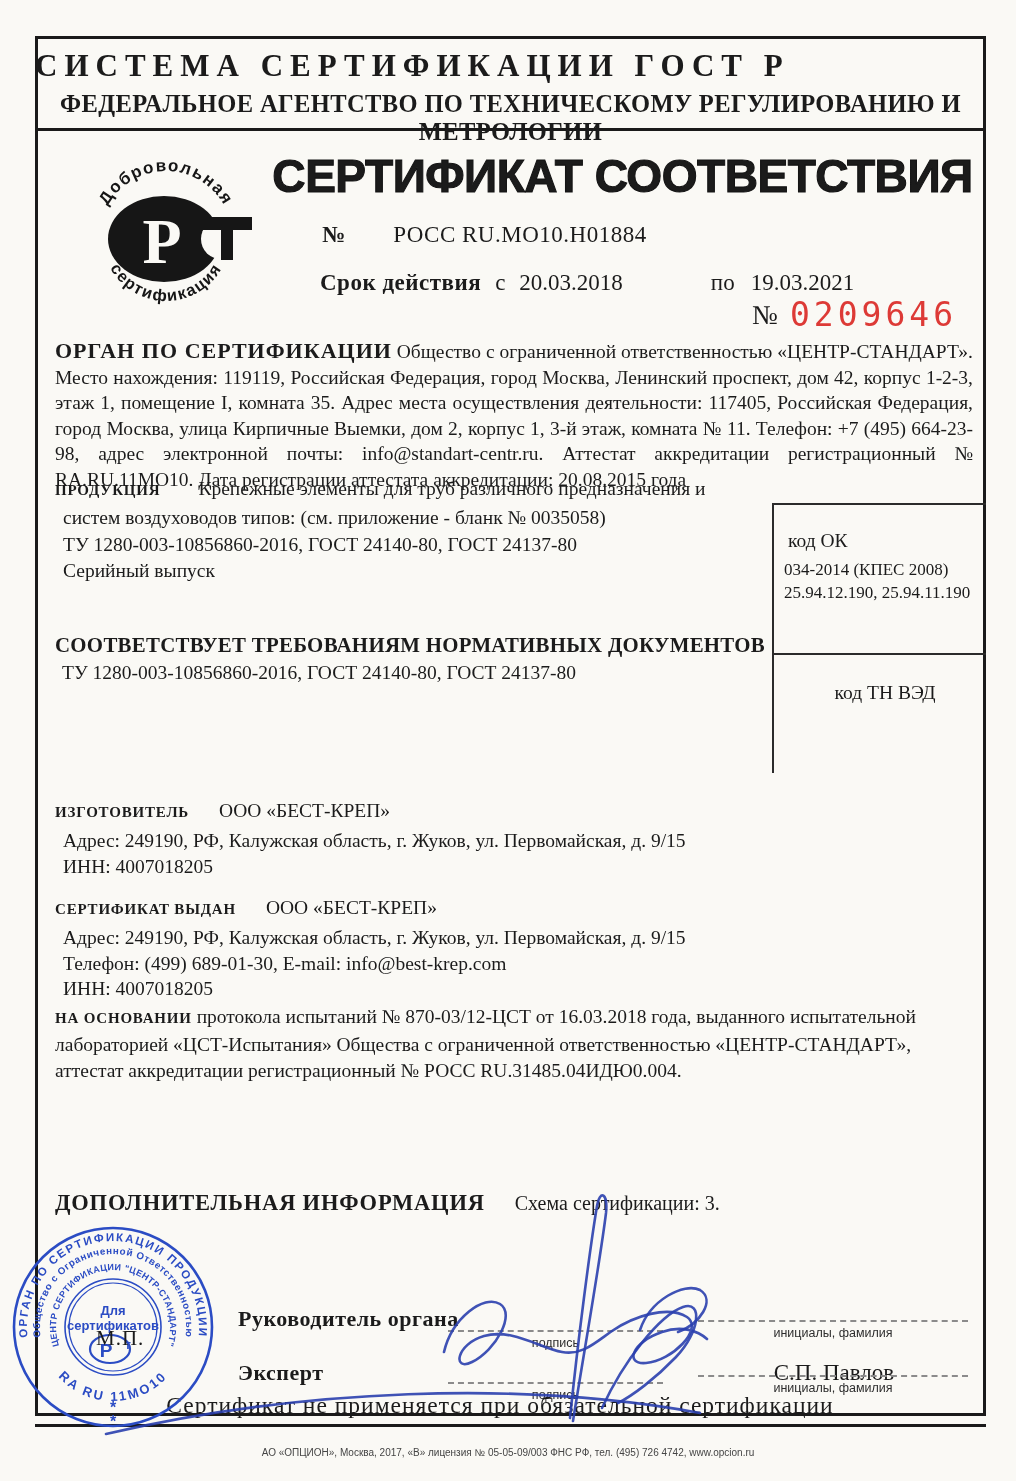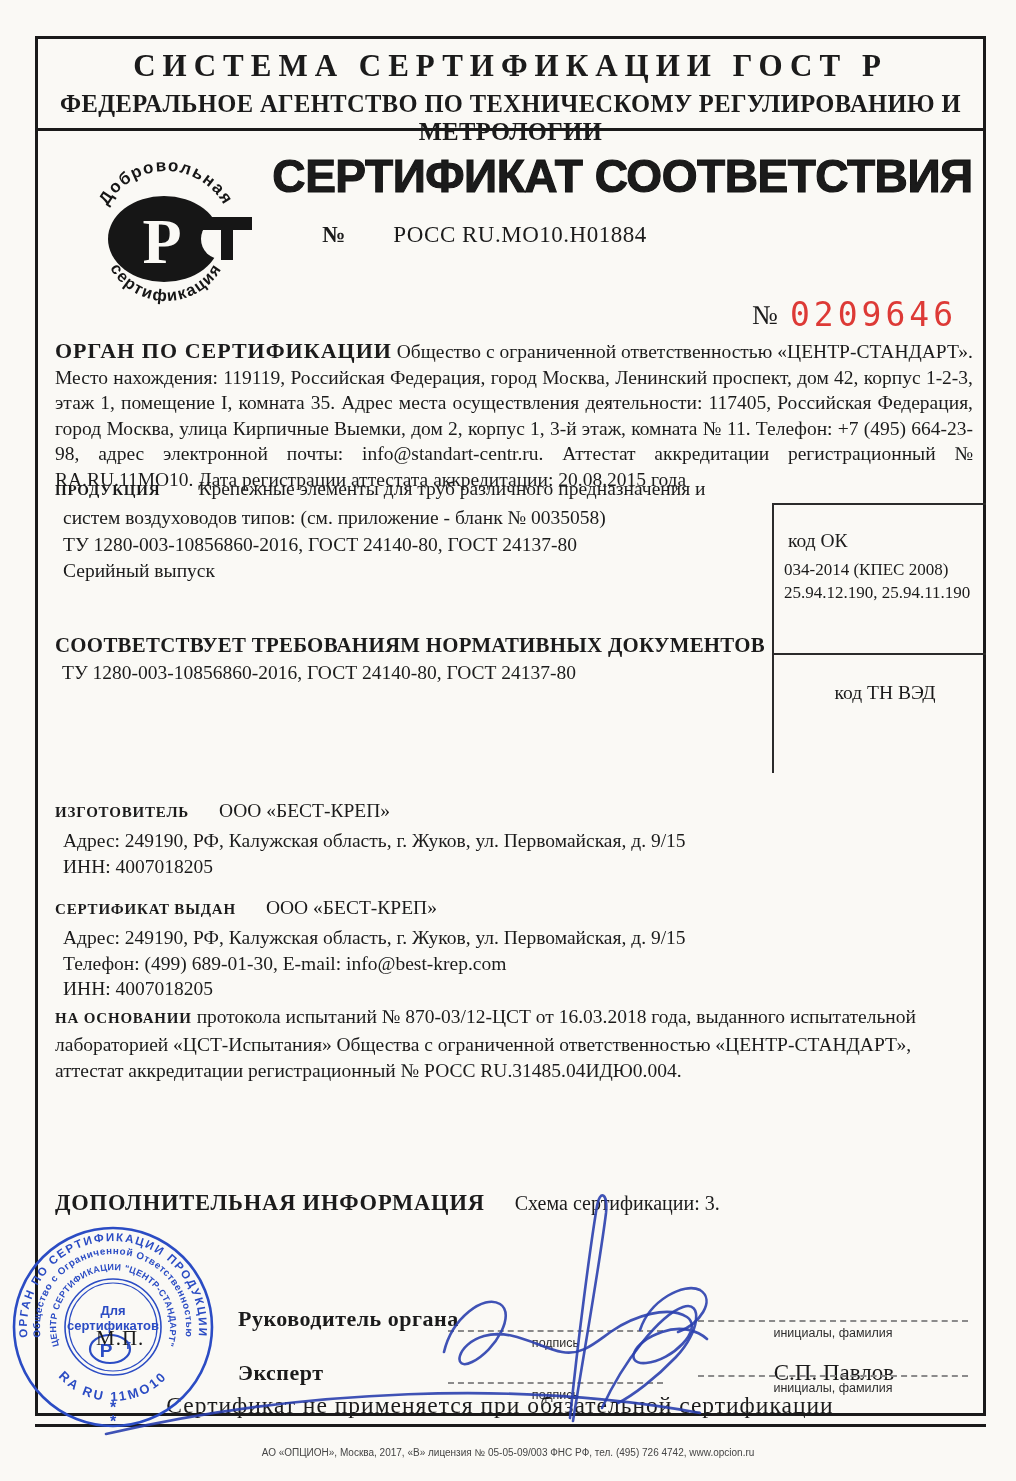--- a/index.html
+++ b/index.html
@@ -11,21 +11,21 @@
     color:#1b1b1b; overflow:hidden;
     margin:0 auto;
   }
   .abs { position:absolute; }
 
   
   .frame { left:35px; top:36px; width:951px; height:1380px; border:3px solid #1a1a1a; z-index:1; }
   .frame-bottom2 { left:35px; top:1424px; width:951px; height:3px; background:#1a1a1a; z-index:1; }
   .header-sep { left:35px; top:128px; width:951px; height:3px; background:#1a1a1a; z-index:1; }
 
-  .hdr1 { left:35px; top:48px; width:951px; text-align:center;
+  .hdr1 { left:35px; top:48px; width:951px; 
           font-size:31px; font-weight:bold; letter-spacing:7px; z-index:2; }
   .hdr2 { left:35px; top:90px; width:951px; text-align:center;
           font-size:25px; font-weight:bold; letter-spacing:0.4px;
           transform:scaleX(0.98); z-index:2; }
 
   .doc-title { left:255px; top:148px; width:735px; text-align:center;
           font-family:"Liberation Sans", sans-serif; font-size:47px; font-weight:bold;
           -webkit-text-stroke:1.1px #141414; letter-spacing:-0.5px;
           transform:scaleX(0.98); z-index:2; }
 
@@ -141,20 +141,27 @@
     </text>
   </svg>
 
   <div class="abs doc-title">СЕРТИФИКАТ СООТВЕТСТВИЯ</div>
 
   <div class="abs num-row">
     <span class="lbl">№</span>
     <span class="val">РОСС RU.МО10.Н01884</span>
   </div>
 
+  <div class="abs validity-row">
+    <span class="lbl">Срок действия</span>
+    <span class="c">с</span>
+    <span class="d1">20.03.2018</span>
+    <span class="po">по</span>
+    <span class="d2">19.03.2021</span>
+  </div>
 
   <div class="abs blank-lbl">№</div>
   <div class="abs blank-num">0209646</div>
 
   <p class="abs para org-block">
     <span class="h">ОРГАН ПО СЕРТИФИКАЦИИ</span>
     <span class="t">Общество с ограниченной ответственностью «ЦЕНТР-СТАНДАРТ». Место нахождения: 119119, Российская Федерация, город Москва, Ленинский проспект, дом 42, корпус 1-2-3, этаж 1, помещение I, комната 35. Адрес места осуществления деятельности: 117405, Российская Федерация, город Москва, улица Кирпичные Выемки, дом 2, корпус 1, 3-й этаж, комната № 11. Телефон: +7 (495) 664-23-98, адрес электронной почты: info@standart-centr.ru. Аттестат аккредитации регистрационный № RA.RU.11МО10. Дата регистрации аттестата аккредитации: 20.08.2015 года</span>
   </p>
 
   <div class="abs para product-block">

